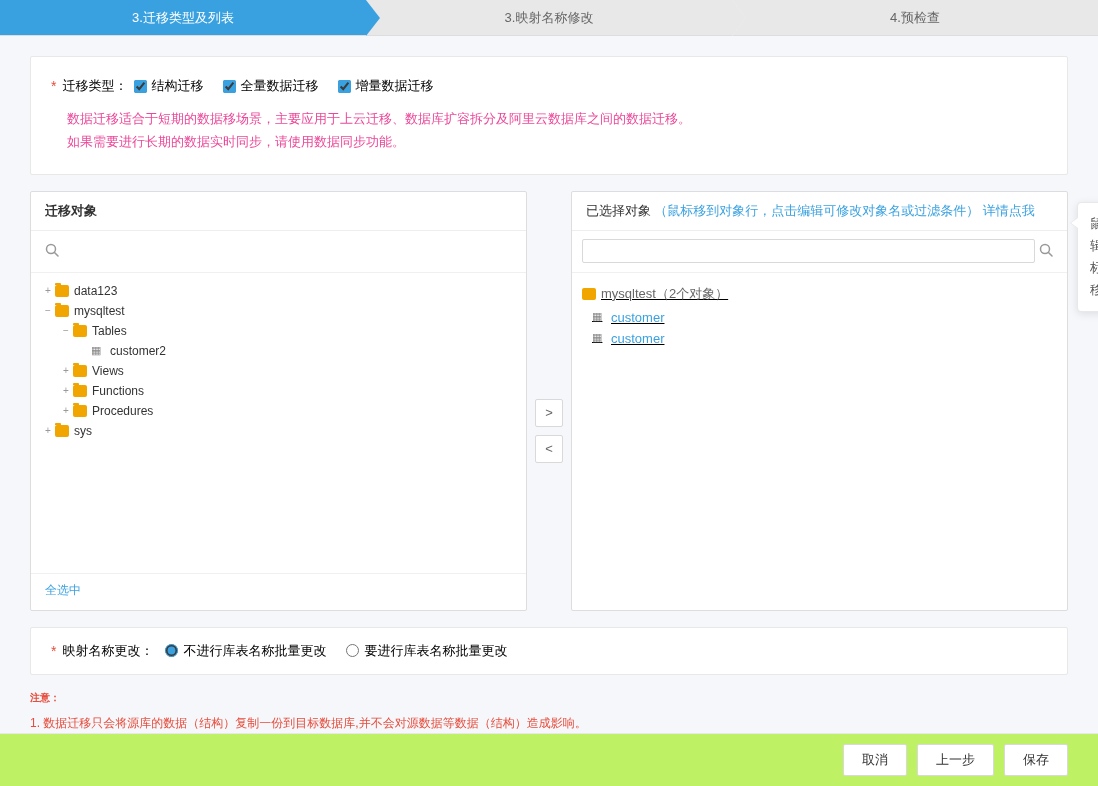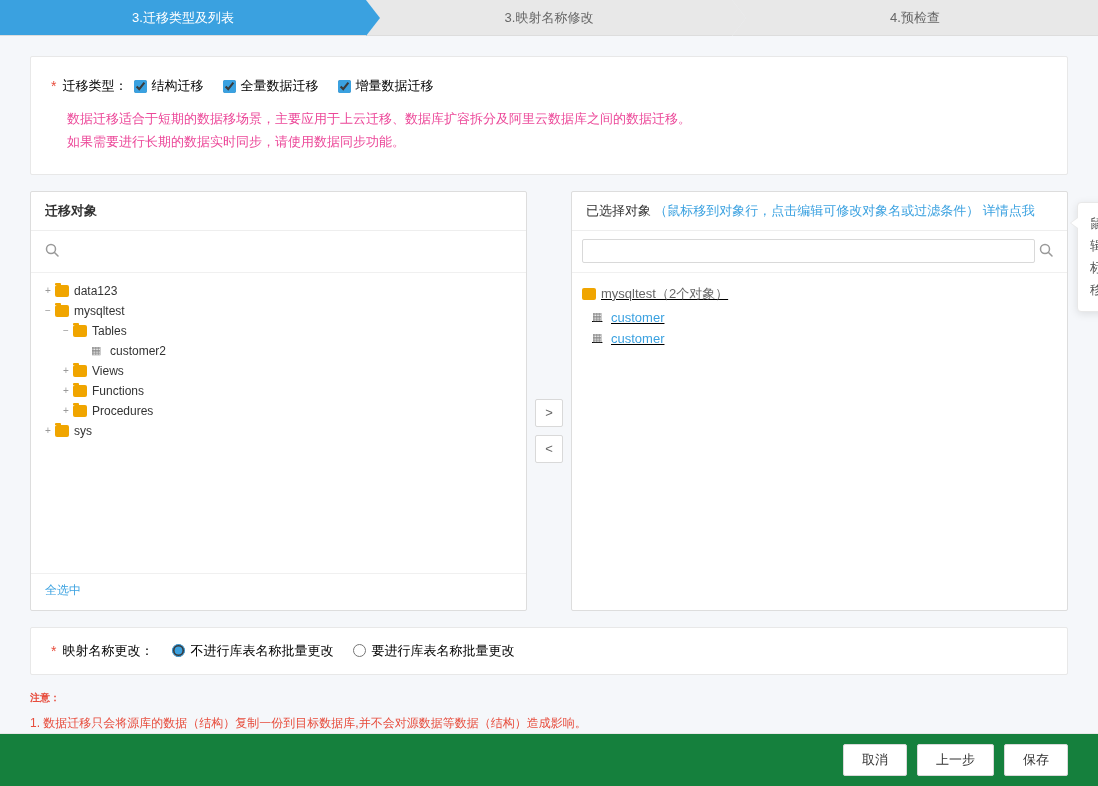--- a/index.html
+++ b/index.html
@@ -127,31 +127,31 @@
       width: 0;
       height: 0;
       border-top: 5px solid transparent;
       border-bottom: 5px solid transparent;
       border-right: 7px solid #fff;
     }
 
     
     .mapping-section { background: #fff; border: 1px solid #e8e8e8; padding: 14px 20px; margin-bottom: 16px; border-radius: 2px; }
     .mapping-row { display: flex; align-items: center; }
-    .mapping-label { margin-right: 19px; }
+    .mapping-label { margin-right: 12px; }
     .radio-item { display: flex; align-items: center; margin-right: 20px; }
     .radio-item input[type=radio] { margin-right: 5px; accent-color: #3aa1e0; }
 
     
     .notes-section { padding: 0 0 20px 0; }
     .notes-title { color: #e74c3c; margin-bottom: 6px; font-size: 10px; font-weight: bold; }
     .notes-item { color: #e74c3c; font-size: 12px; line-height: 2; }
 
     
-    .bottom-bar { position: fixed; bottom: 0; left: 0; right: 0; background: #15803d; border-top: 1px solid #e8e8e8; padding: 10px 30px; display: flex; justify-content: flex-end; gap: 10px; align-items: center; }
+    .bottom-bar { position: fixed; bottom: 0; left: 0; right: 0; background: #bef264; border-top: 1px solid #e8e8e8; padding: 10px 30px; display: flex; justify-content: flex-end; gap: 10px; align-items: center; }
     .btn { padding: 6px 18px; border-radius: 2px; cursor: pointer; font-size: 13px; border: 1px solid #d9d9d9; background: #fff; color: #333; }
     .btn-highlight { background: #00a0e9; color: #fff; border-color: #00a0e9; padding: 6px 16px; }
   </style>
 </head>
 <body>
 
 <div class="stepper">
   <div class="step active">
     <span class="step-text">3.迁移类型及列表</span>
   </div>

